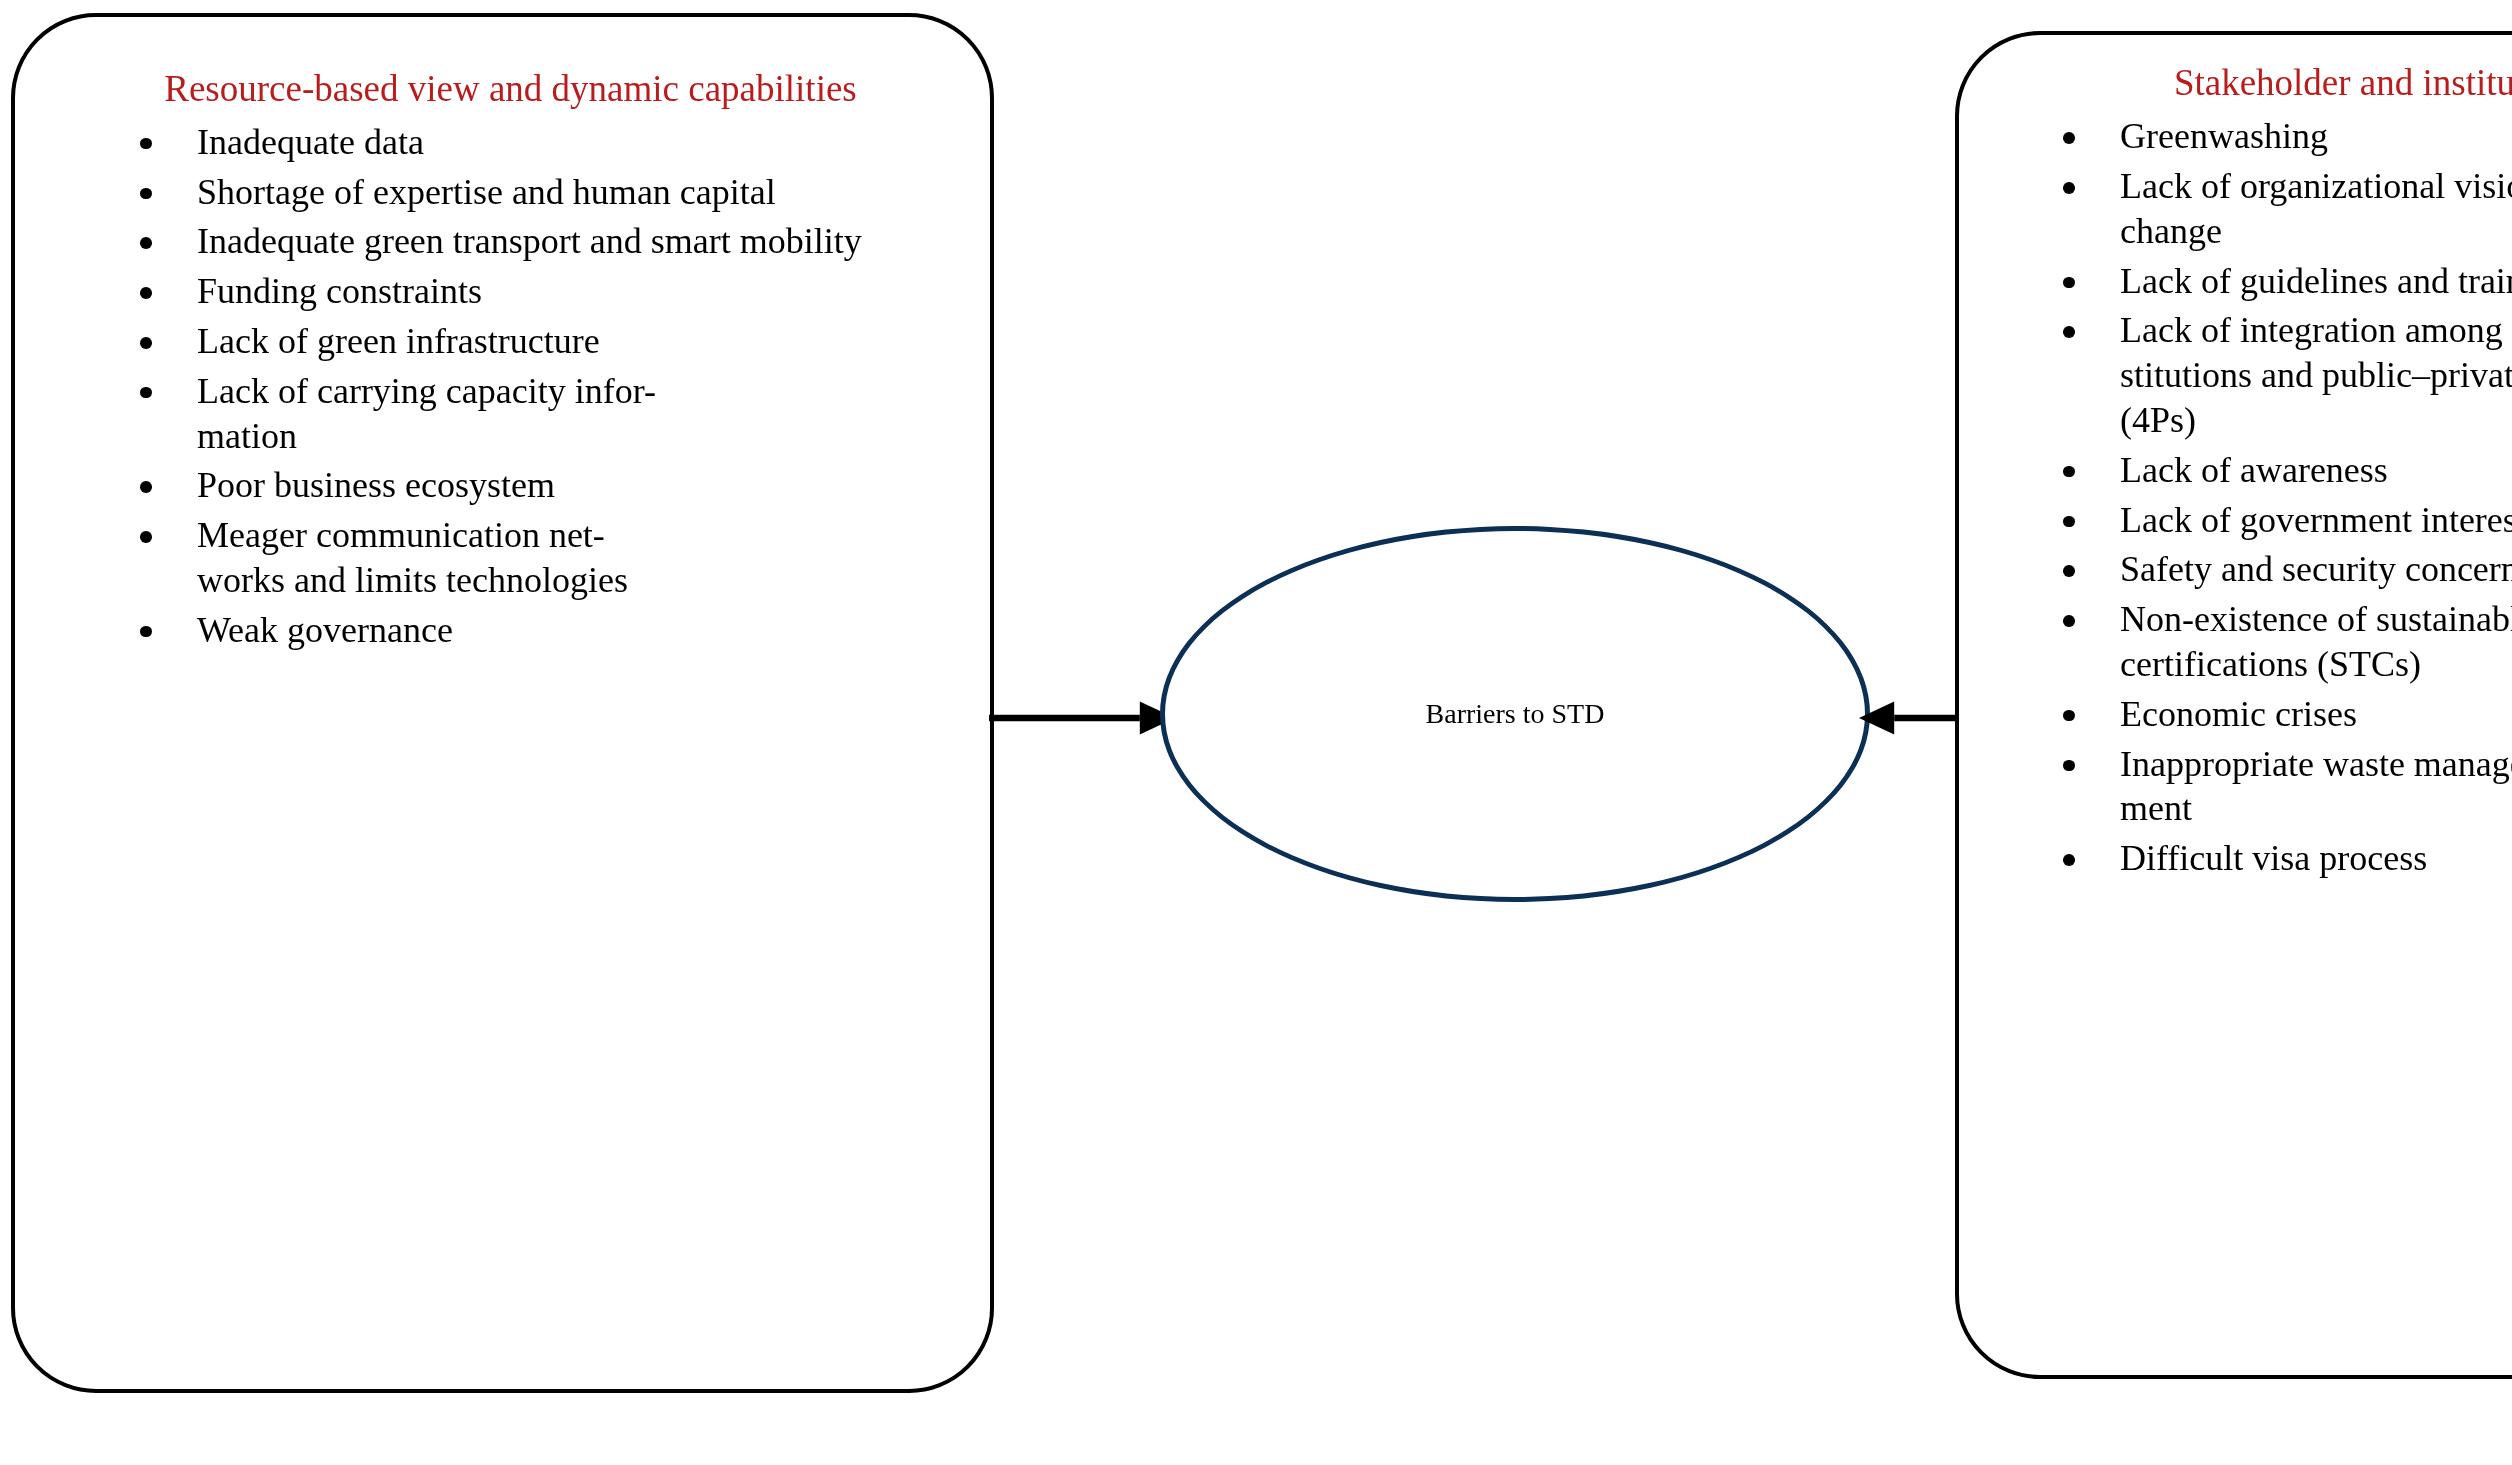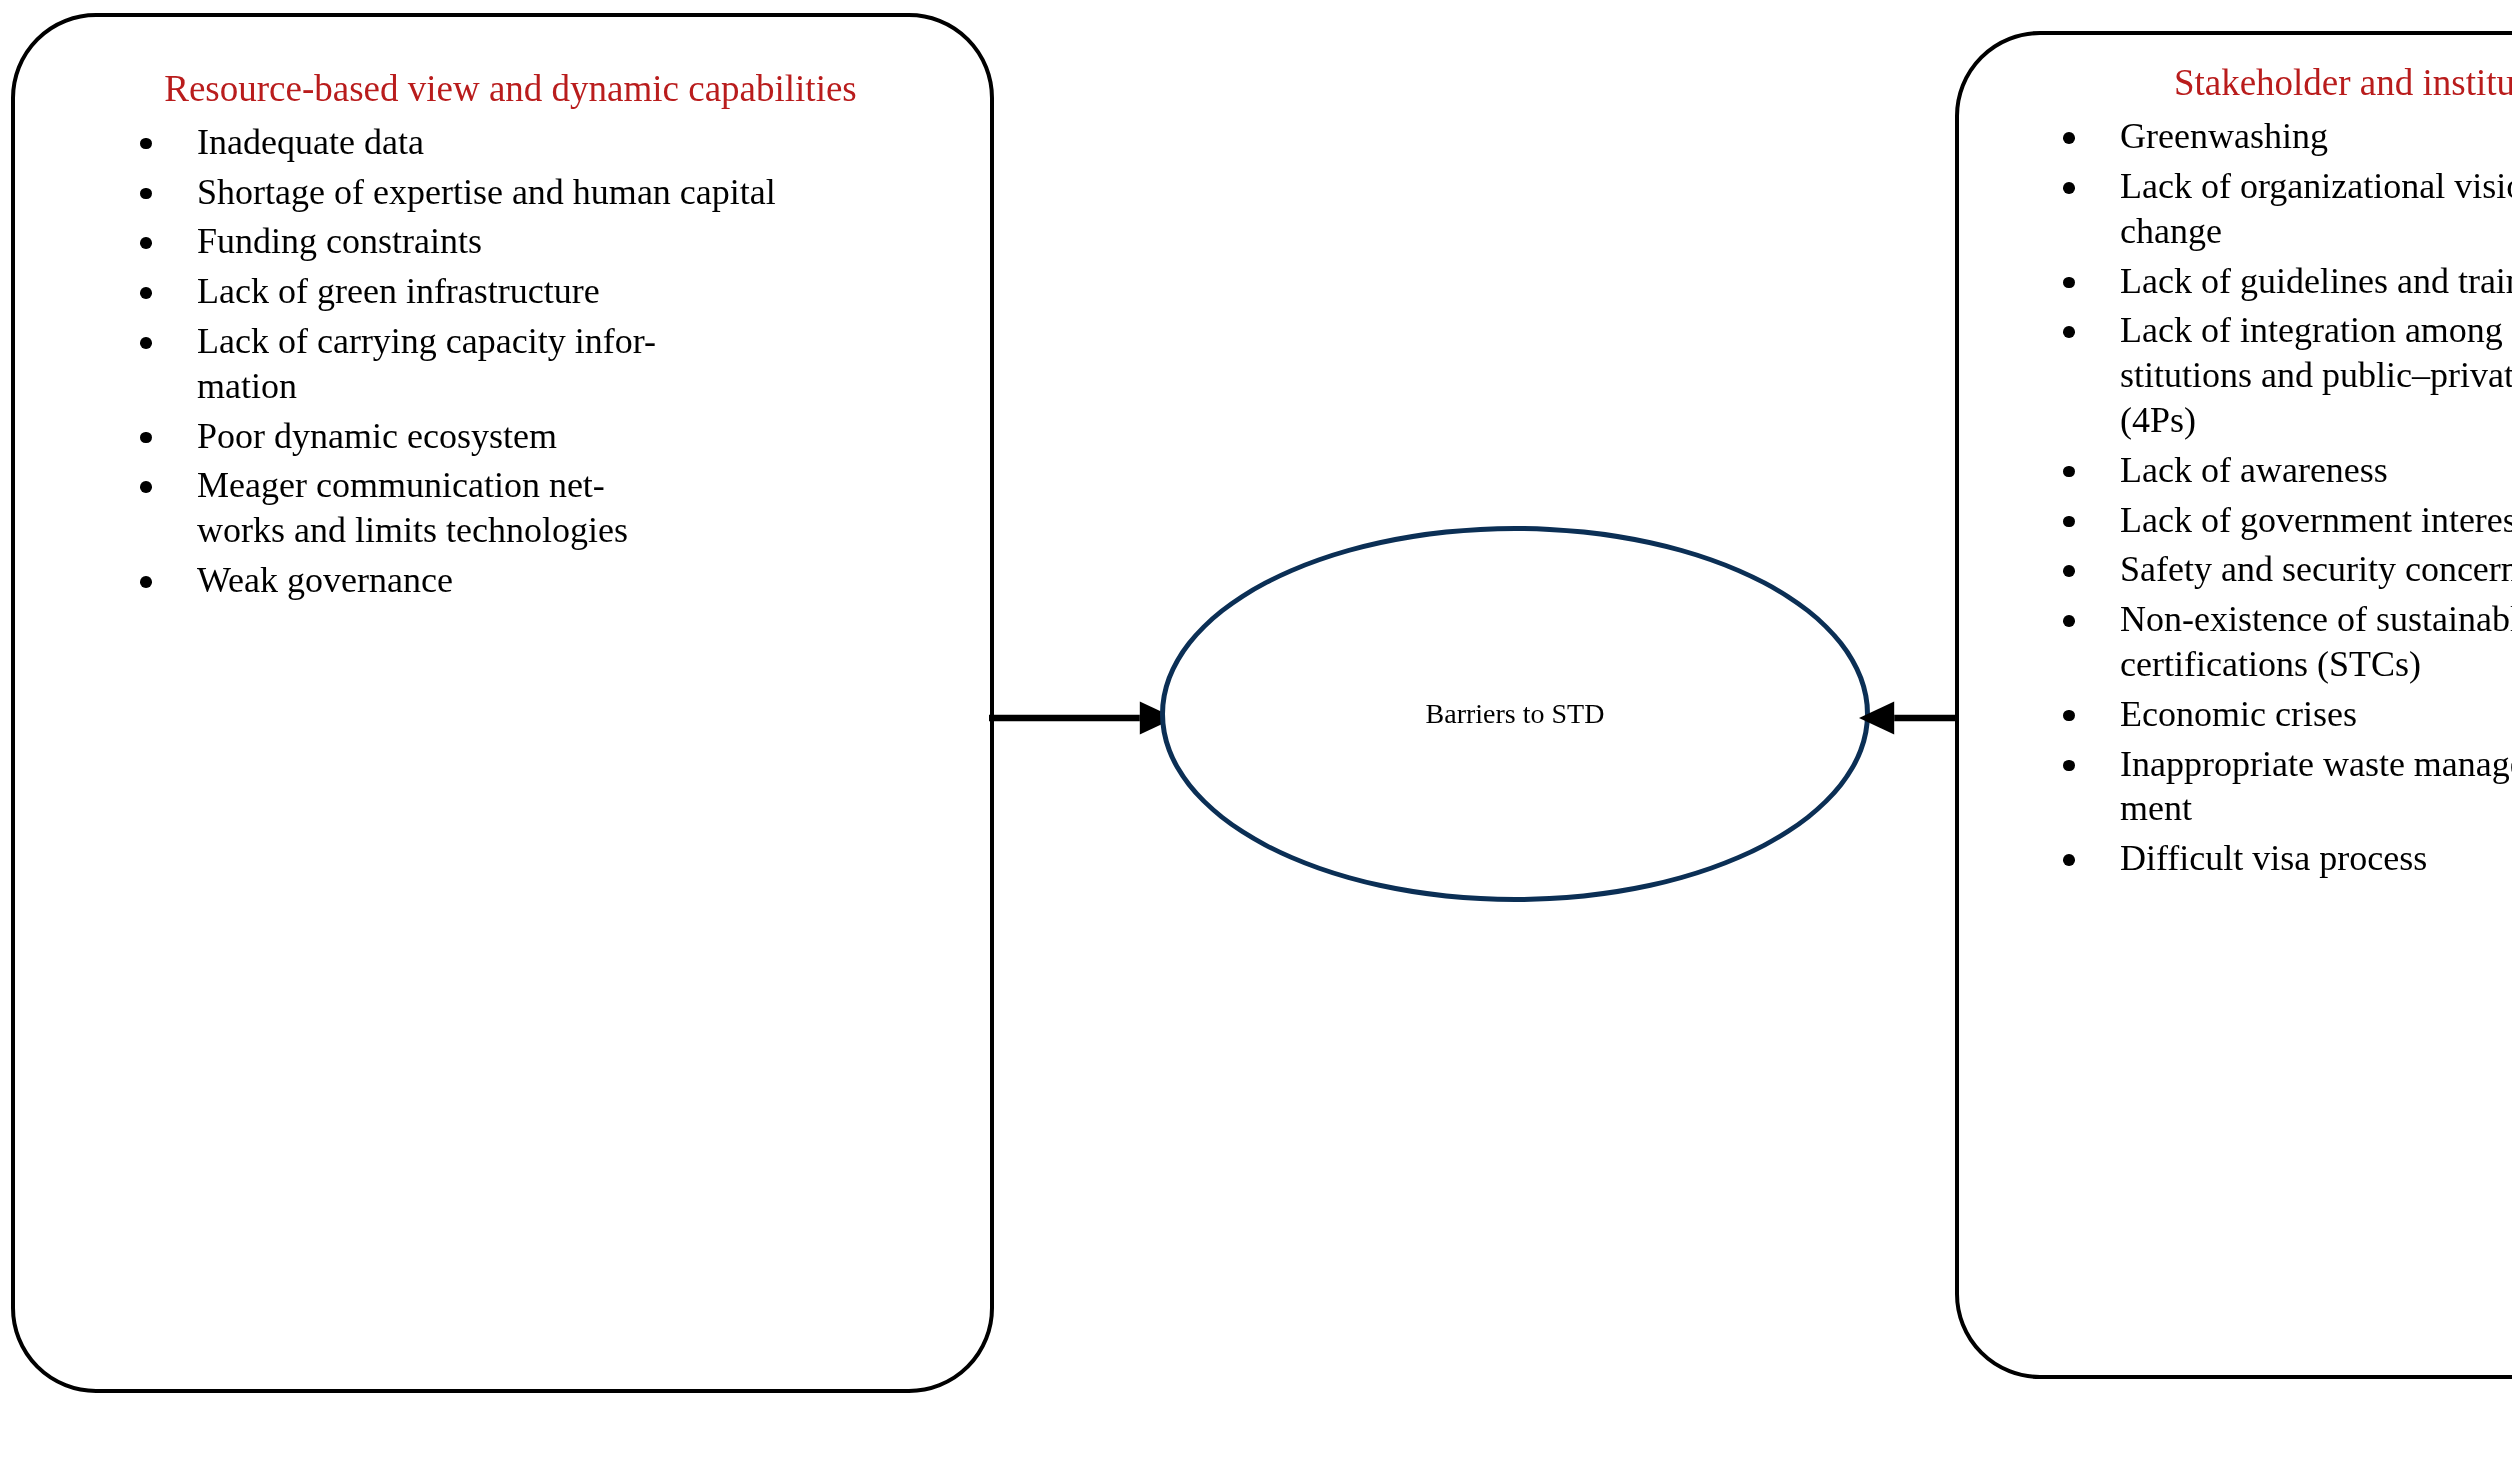--- a/index.html
+++ b/index.html
@@ -143,34 +143,38 @@
         <li class="bullet-item">
           <span class="bullet-dot"></span>
           <span class="bullet-text">Inadequate data</span>
         </li>
         <li class="bullet-item">
           <span class="bullet-dot"></span>
           <span class="bullet-text">Shortage of expertise and human capital</span>
         </li>
         <li class="bullet-item">
           <span class="bullet-dot"></span>
+          <span class="bullet-text">Inadequate green transport and smart mobility</span>
+        </li>
+        <li class="bullet-item">
+          <span class="bullet-dot"></span>
           <span class="bullet-text">Funding constraints</span>
         </li>
         <li class="bullet-item">
           <span class="bullet-dot"></span>
           <span class="bullet-text">Lack of green infrastructure</span>
         </li>
         <li class="bullet-item">
           <span class="bullet-dot"></span>
           <span class="bullet-text">Lack of carrying capacity infor-
 mation</span>
         </li>
         <li class="bullet-item">
           <span class="bullet-dot"></span>
-          <span class="bullet-text">Poor dynamic ecosystem</span>
+          <span class="bullet-text">Poor business ecosystem</span>
         </li>
         <li class="bullet-item">
           <span class="bullet-dot"></span>
           <span class="bullet-text">Meager communication net-
 works and limits technologies</span>
         </li>
         <li class="bullet-item">
           <span class="bullet-dot"></span>
           <span class="bullet-text">Weak governance</span>
         </li>

